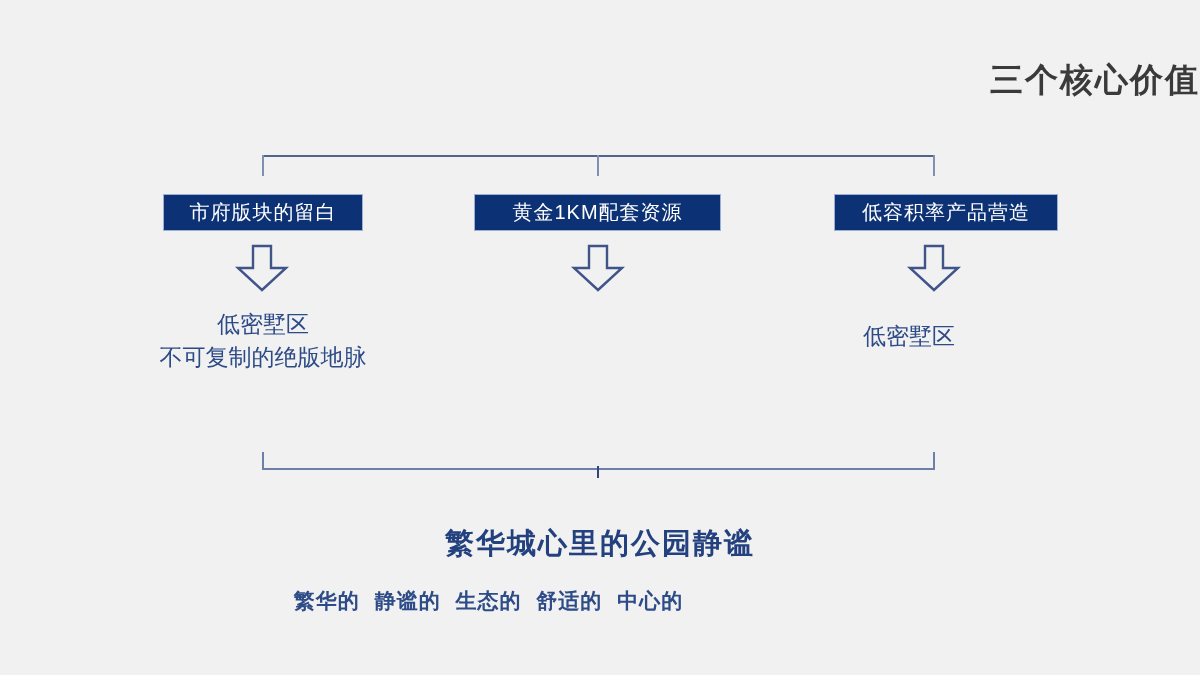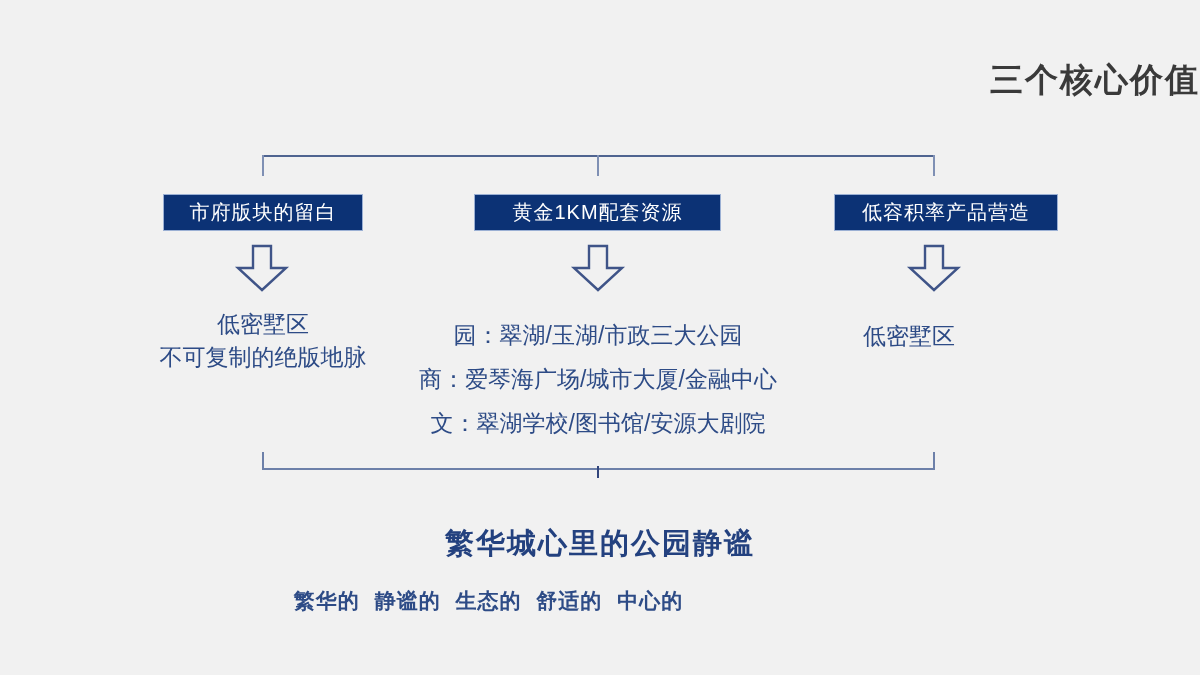--- a/index.html
+++ b/index.html
@@ -188,23 +188,20 @@
 
   <div class="arrow arrow-3">
     <svg viewBox="0 0 56 48" xmlns="http://www.w3.org/2000/svg">
       <polygon points="19,2 37,2 37,24 52,24 28,46 4,24 19,24" fill="none" stroke="#3f5488" stroke-width="2.4" stroke-linejoin="miter"></polygon>
     </svg>
   </div>
 
   <div class="col-text col-text-1">低密墅区
 不可复制的绝版地脉</div>
 
-  <div class="col-text col-text-2">园：翠湖/玉湖/市政三大公园
-商：爱琴海广场/城市大厦/金融中心
-文：翠湖学校/图书馆/安源大剧院</div>
 
   <div class="col-text col-text-3">低密墅区</div>
 
   <div class="bracket-bottom">
     <div class="hline"></div>
     <div class="tick left"></div>
     <div class="tick mid"></div>
     <div class="tick right"></div>
   </div>
 

